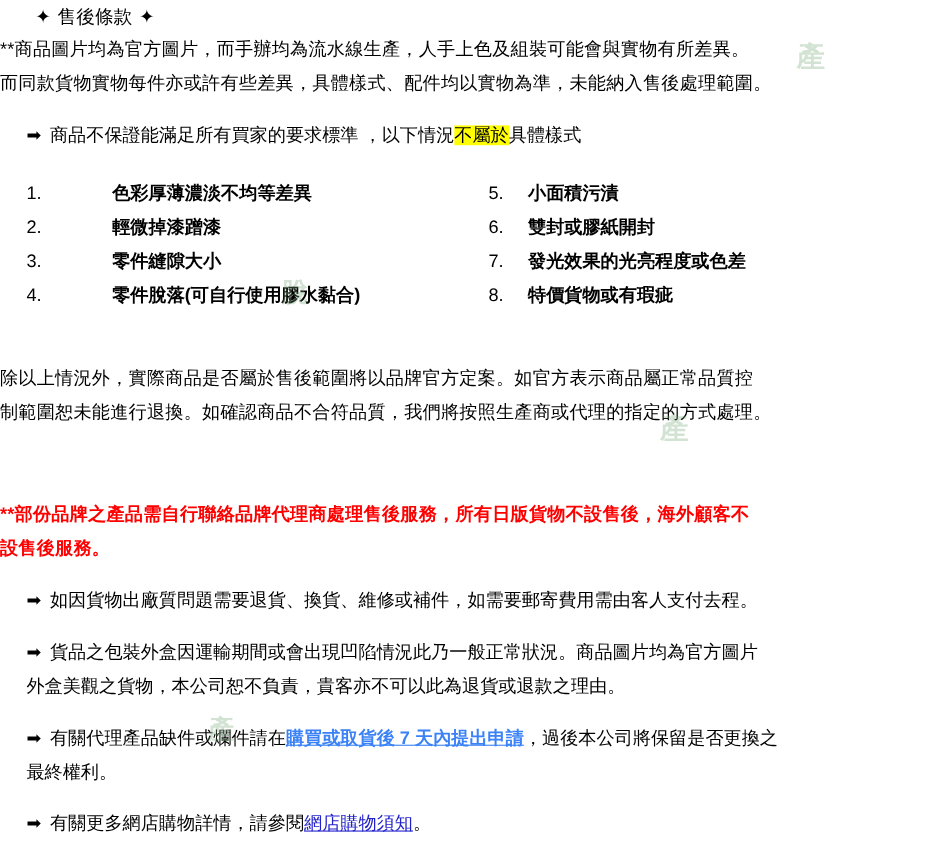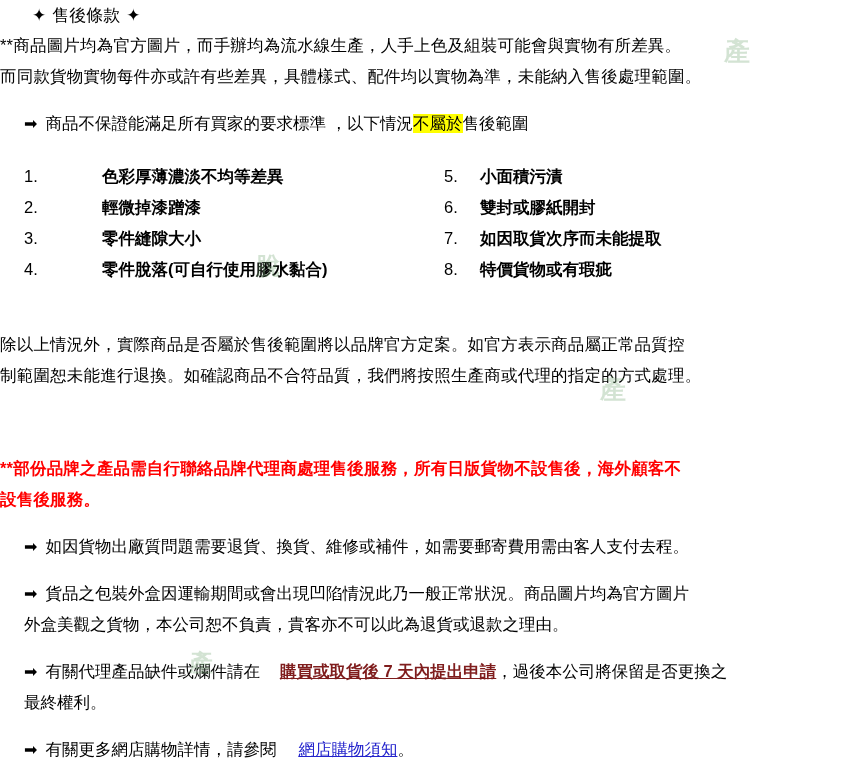--- a/index.html
+++ b/index.html
@@ -46,37 +46,34 @@
     line-height: 31px;
     text-align: justify;
   }
   .arrow {
     font-size: 16px;
     margin-right: 8px;
   }
   .hl {
     background: #ffff00;
     color: #000;
-    font-family: Liberation Serif, serif;
   }
   .redbold {
     color: #ff0000;
     font-weight: bold;
     margin-top: 40px;
   }
   .redlink {
-    color: #7f1d1d;
+    color: #3b82f6;
     font-weight: bold;
     text-decoration: underline;
-    margin-left: 20px;
   }
   .bluelink {
     color: #2222cc;
     text-decoration: underline;
-    padding-left: 22px;
   }
   .spacer-16 { height: 16px; }
   .spacer-22 { height: 22px; }
   .spacer-28 { height: 28px; }
 
   .list-wrap {
     padding-left: 24px;
     display: flex;
     gap: 0px;
   }
@@ -130,21 +127,21 @@
   </div>
 
   <div class="para">
     <div>**商品圖片均為官方圖片，而手辦均為流水線生產，人手上色及組裝可能會與實物有所差異。</div>
     <div>而同款貨物實物每件亦或許有些差異，具體樣式、配件均以實物為準，未能納入售後處理範圍。</div>
   </div>
 
   <div class="spacer-16"></div>
 
   <div class="arrow-line">
-    <span class="arrow">➡</span><span>商品不保證能滿足所有買家的要求標準 ，以下情況</span><span class="hl">不屬於</span><span>售後範圍</span>
+    <span class="arrow">➡</span><span>商品不保證能滿足所有買家的要求標準 ，以下情況</span><span class="hl">不屬於</span><span>具體樣式</span>
   </div>
 
   <div class="spacer-22"></div>
 
   <div class="list-wrap">
     <div class="list-col">
       <div class="list-item">
         <span class="list-num">1.</span>
         <span class="list-txt">色彩厚薄濃淡不均等差異</span>
       </div>
@@ -165,21 +162,21 @@
       <div class="list-item">
         <span class="list-num right">5.</span>
         <span class="list-txt">小面積污漬</span>
       </div>
       <div class="list-item">
         <span class="list-num right">6.</span>
         <span class="list-txt">雙封或膠紙開封</span>
       </div>
       <div class="list-item">
         <span class="list-num right">7.</span>
-        <span class="list-txt">如因取貨次序而未能提取</span>
+        <span class="list-txt">發光效果的光亮程度或色差</span>
       </div>
       <div class="list-item">
         <span class="list-num right">8.</span>
         <span class="list-txt">特價貨物或有瑕疵</span>
       </div>
     </div>
   </div>
 
   <div class="spacer-28"></div>
   <div class="spacer-16"></div>

